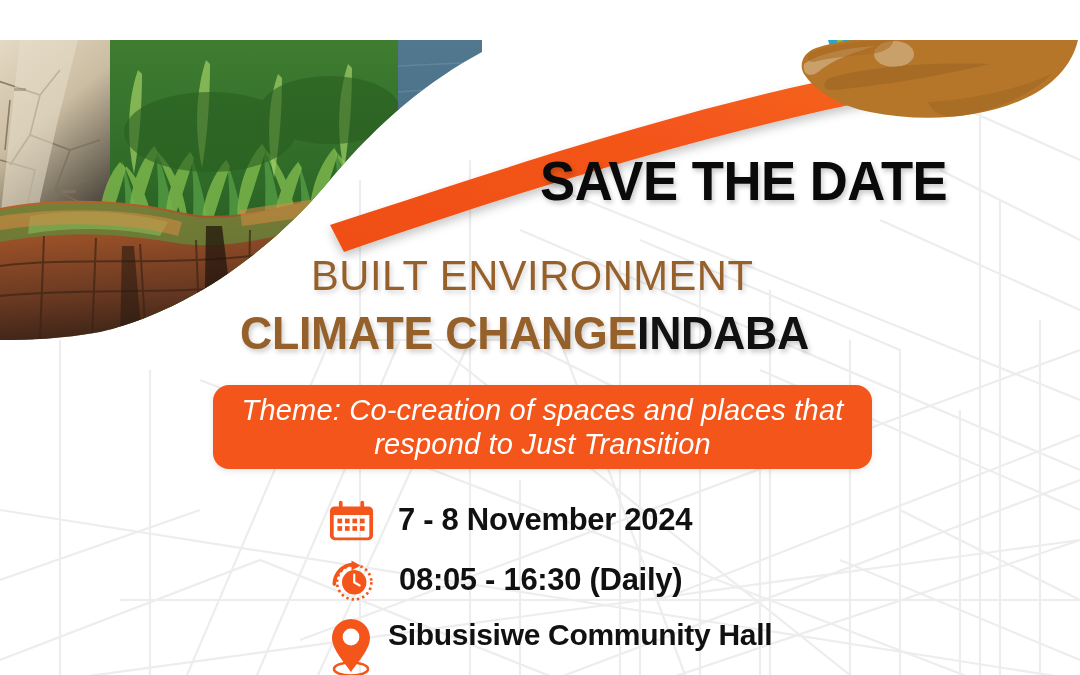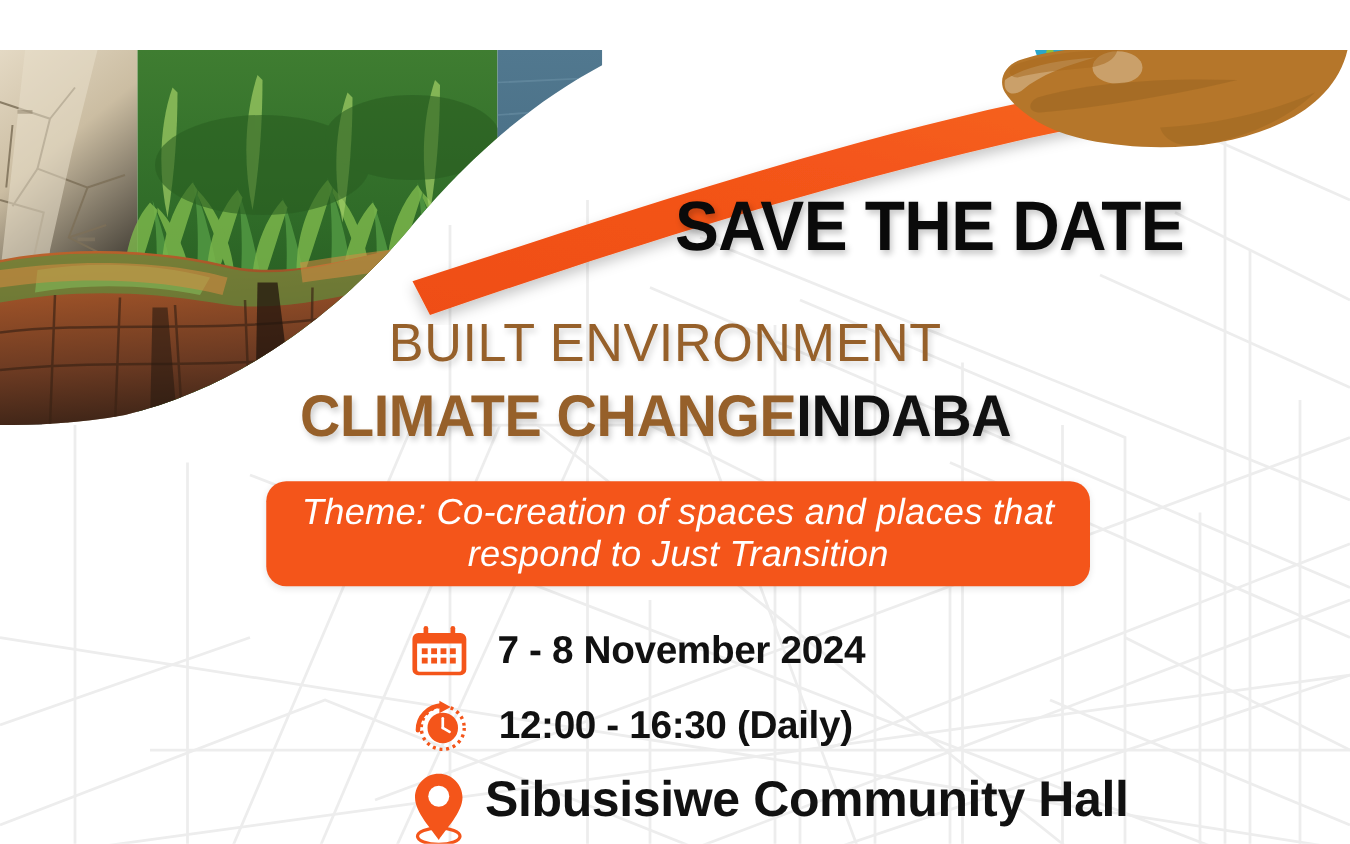--- a/index.html
+++ b/index.html
@@ -101,21 +101,21 @@
   .detail-text {
     color:#111111; font-weight:bold; line-height:1.08;
     letter-spacing:-0.3px;
   }
   #row-date { height:62px; }
   #row-date .detail-text { font-size:31px; padding-left:21px; }
   #row-time { height:58px; }
   #row-time .detail-text { font-size:31px; padding-left:22px; }
   #row-venue { height:74px; align-items:flex-start; padding-top:4px; }
   #row-venue .detail-icon { height:68px; }
-  #row-venue .detail-text { font-size:40px; padding-left:11px; padding-top:6px; }
+  #row-venue .detail-text { font-size:30px; padding-left:11px; padding-top:6px; }
   #row-venue .detail-text span { display:block; }
 </style>
 </head>
 <body>
 
 <div id="poster">
 
   <svg id="blueprint" viewBox="0 0 1080 675" preserveAspectRatio="none">
     <g stroke="#ededed" stroke-width="2.2" fill="none">
       <path d="M170 675 L330 300 L560 300 L700 675"></path>
@@ -406,21 +406,21 @@
               <path d="M7 30 C 7 18, 16 9, 28 8" stroke-width="4" stroke-linecap="round"></path>
             </g>
             <path d="M26 4 L36 9.5 L26 15 Z" fill="#f4551a"></path>
             <circle cx="29" cy="28" r="13.5" fill="#f4551a"></circle>
             <g stroke="#ffffff" stroke-width="2.4" stroke-linecap="round">
               <path d="M29 19.5 L29 28"></path>
               <path d="M29 28 L35 31.5"></path>
             </g>
           </svg>
         </div>
-        <div class="detail-text">12:00 - 16:30 (Daily)</div>
+        <div class="detail-text">08:05 - 16:30 (Daily)</div>
       </div>
 
       <div class="detail-row" id="row-venue">
         <div class="detail-icon">
           <svg width="46" height="62" viewBox="0 0 46 62">
             <ellipse cx="23" cy="53" rx="17" ry="6.5" fill="none" stroke="#f4551a" stroke-width="2.6"></ellipse>
             <path d="M23 3 C 12.5 3, 4 11.5, 4 22
                      C 4 34, 18 48, 23 56
                      C 28 48, 42 34, 42 22
                      C 42 11.5, 33.5 3, 23 3 Z" fill="#f4551a"></path>

